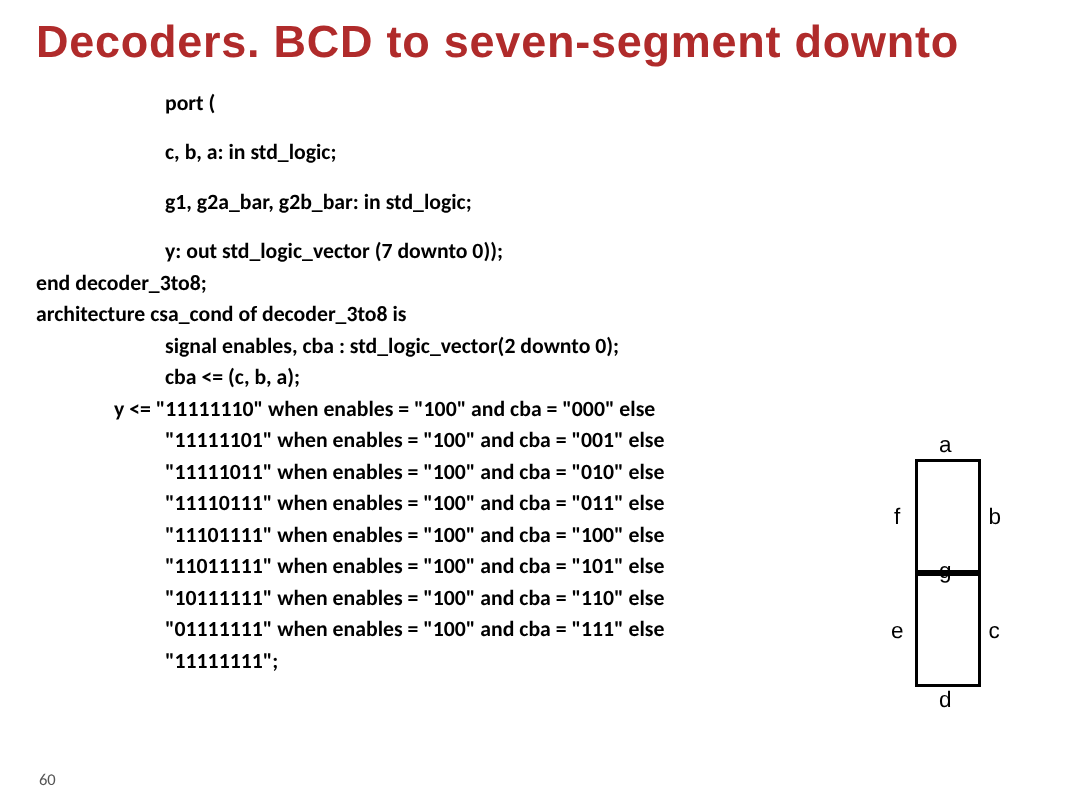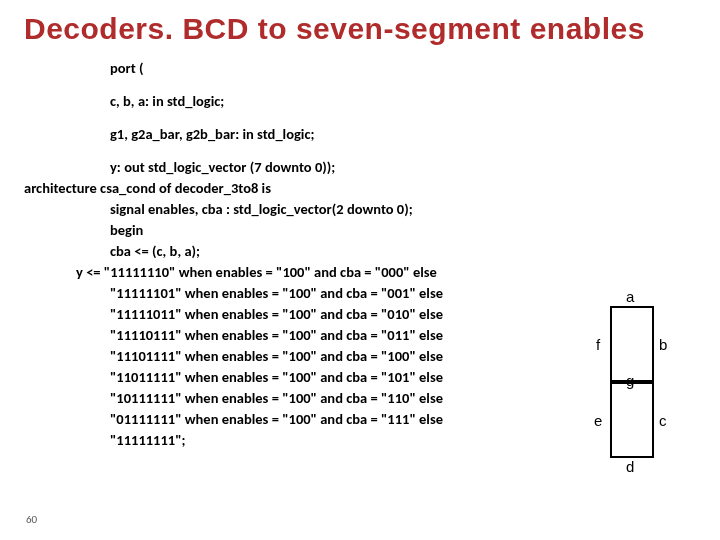--- a/index.html
+++ b/index.html
@@ -65,30 +65,30 @@
     font-family: Arial, sans-serif;
     font-size: 15px;
     color: #000;
     font-weight: normal;
   }
 </style>
 </head>
 <body>
 
 <div class="slide">
-  <h1 class="title">Decoders. BCD to seven-segment enables</h1>
+  <h1 class="title">Decoders. BCD to seven-segment downto</h1>
 
   <div class="code">
     <div class="ind1">port (</div>
     <div class="ind1">c, b, a: in std_logic;</div>
     <div class="ind1">g1, g2a_bar, g2b_bar: in std_logic;</div>
     <div class="ind1">y: out std_logic_vector (7 downto 0));</div>
+    <div>end decoder_3to8;</div>
     <div>architecture csa_cond of decoder_3to8 is</div>
     <div class="ind2">signal enables, cba : std_logic_vector(2 downto 0);</div>
-    <div class="ind2">begin</div>
     <div class="ind2">cba &lt;= (c, b, a);</div>
     <div class="indY">y &lt;= "11111110" when enables = "100" and cba = "000" else</div>
     <div class="indYv">"11111101" when enables = "100" and cba = "001" else</div>
     <div class="indYv">"11111011" when enables = "100" and cba = "010" else</div>
     <div class="indYv">"11110111" when enables = "100" and cba = "011" else</div>
     <div class="indYv">"11101111" when enables = "100" and cba = "100" else</div>
     <div class="indYv">"11011111" when enables = "100" and cba = "101" else</div>
     <div class="indYv">"10111111" when enables = "100" and cba = "110" else</div>
     <div class="indYv">"01111111" when enables = "100" and cba = "111" else</div>
     <div class="indYv">"11111111";</div>

